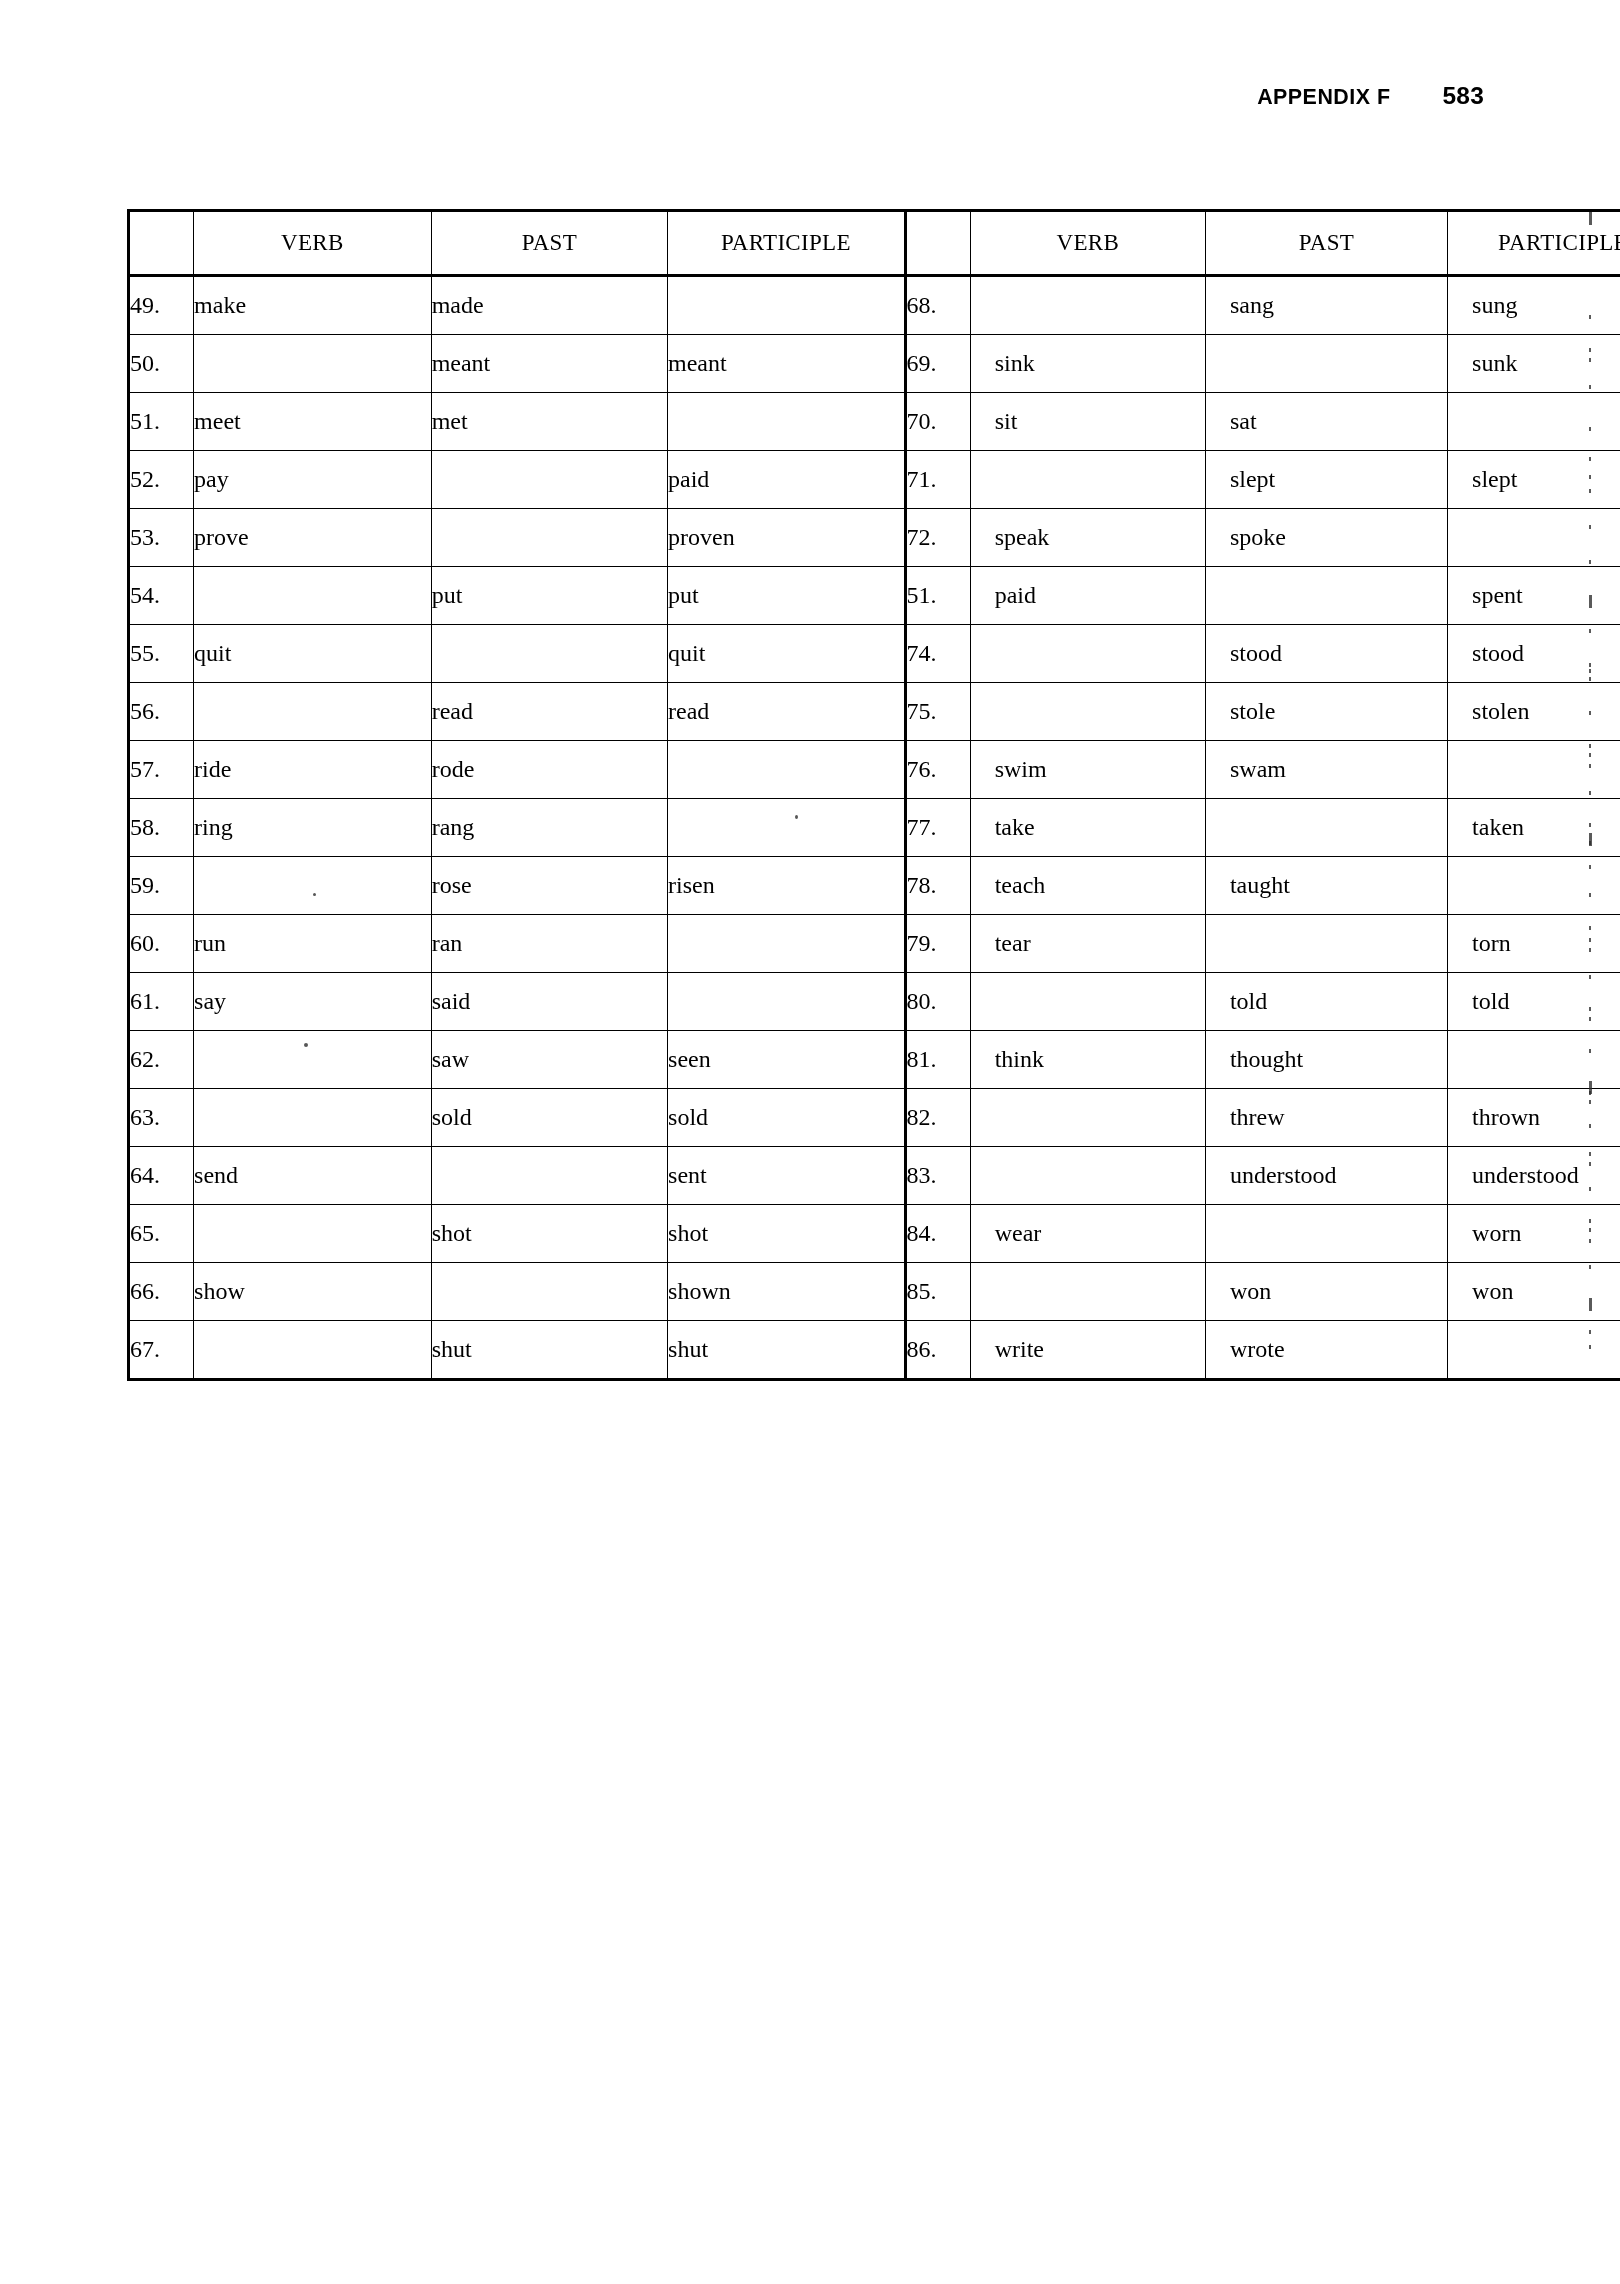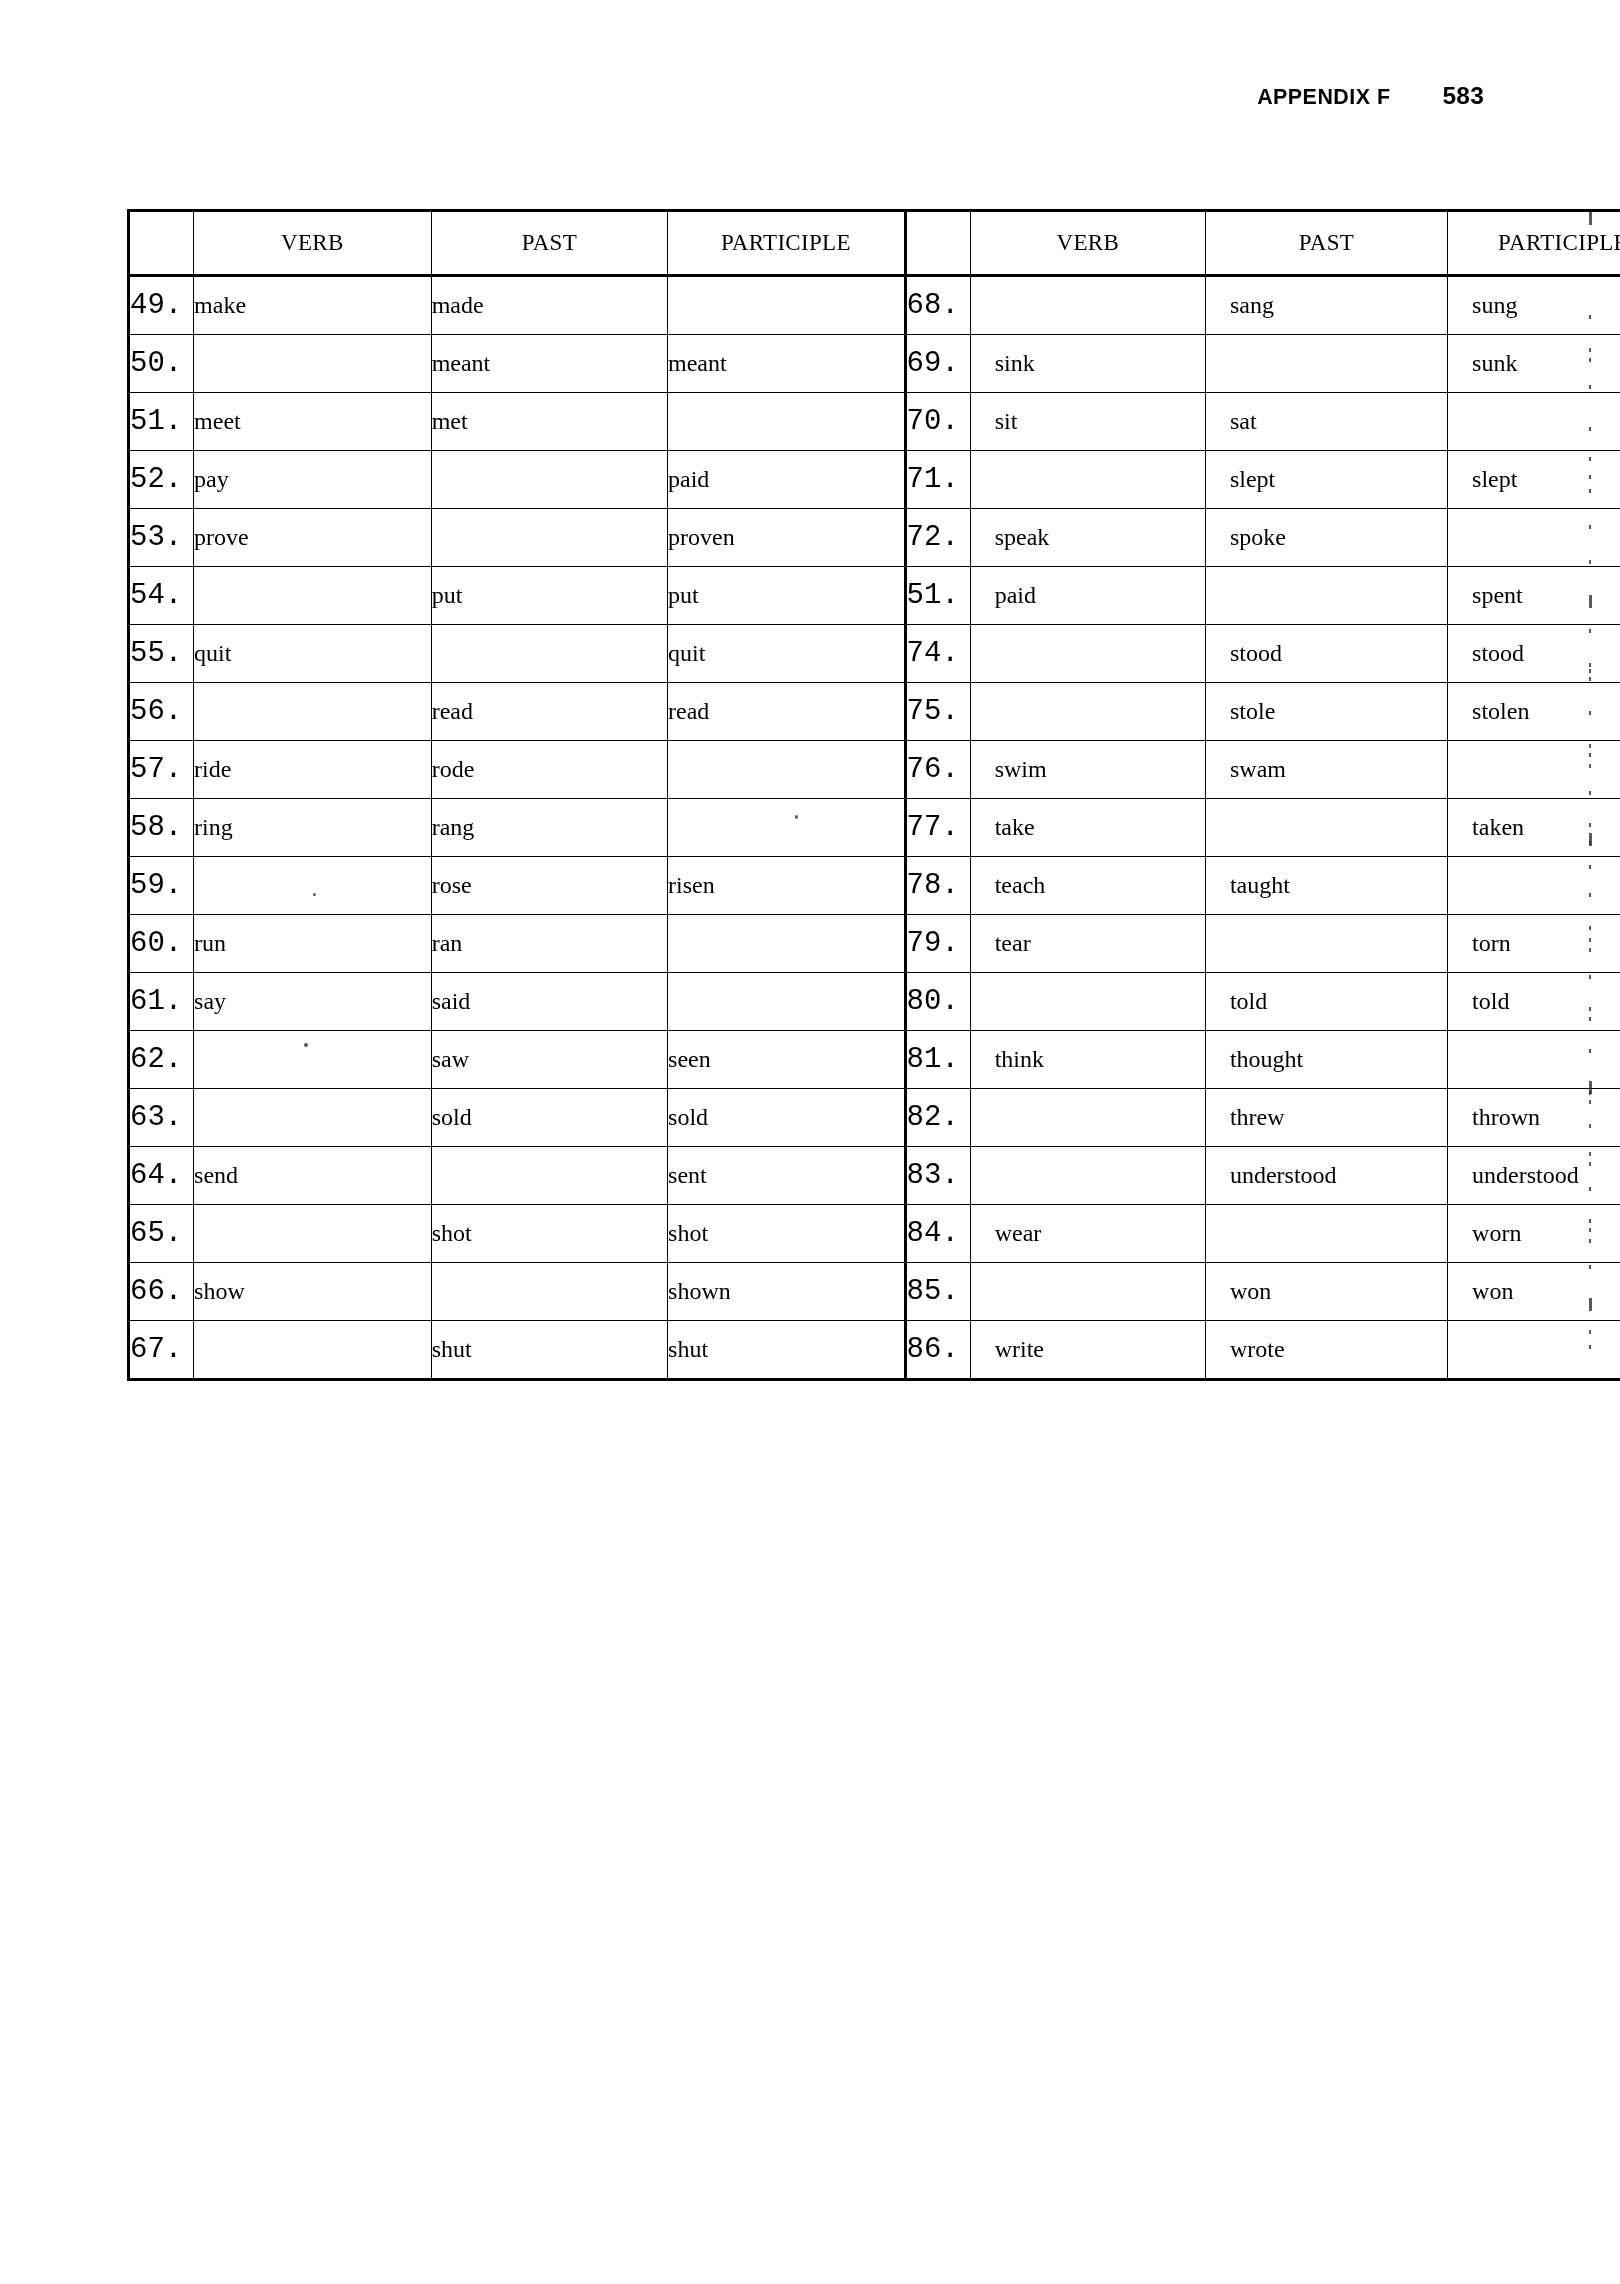--- a/index.html
+++ b/index.html
@@ -80,23 +80,22 @@
   }
 
   
   tbody td {
     height: 57px;
     font-size: 24px;
   }
   td.num {
     text-align: left;
     padding-left: 9.5px;
-    font-size: 29px;
+    font-size: 24px;
     white-space: nowrap;
-    font-family: Liberation Mono, monospace;
   }
   td.word {
     text-align: left;
     padding-left: 22px;
     white-space: nowrap;
   }
   td.word.right-half {
     padding-left: 24px;
   }
 

